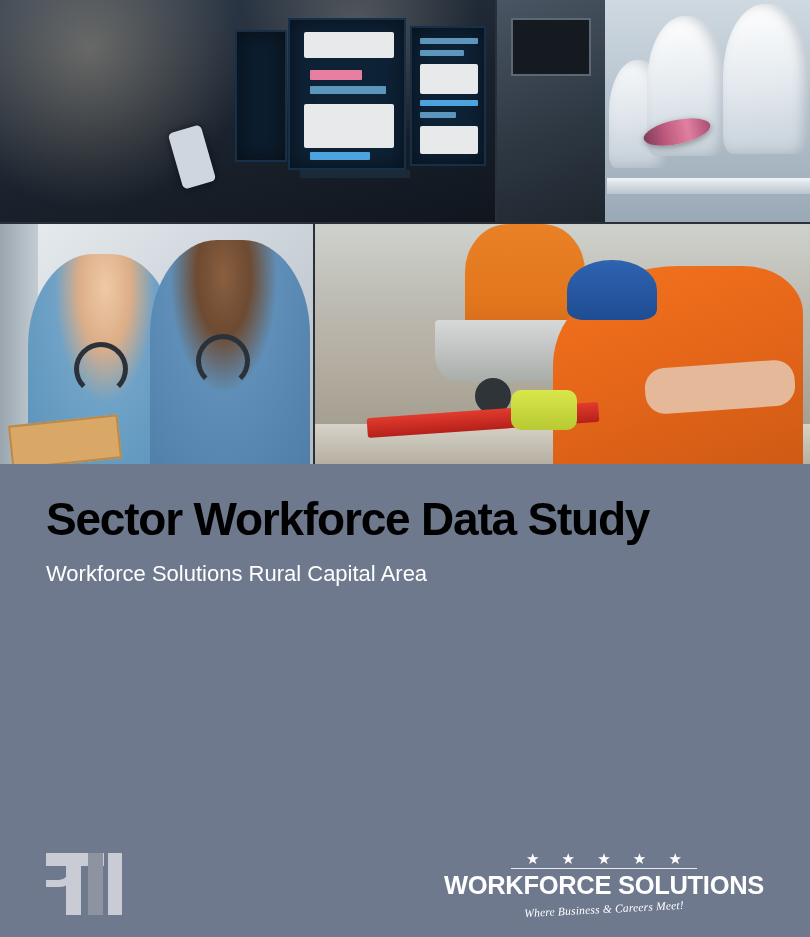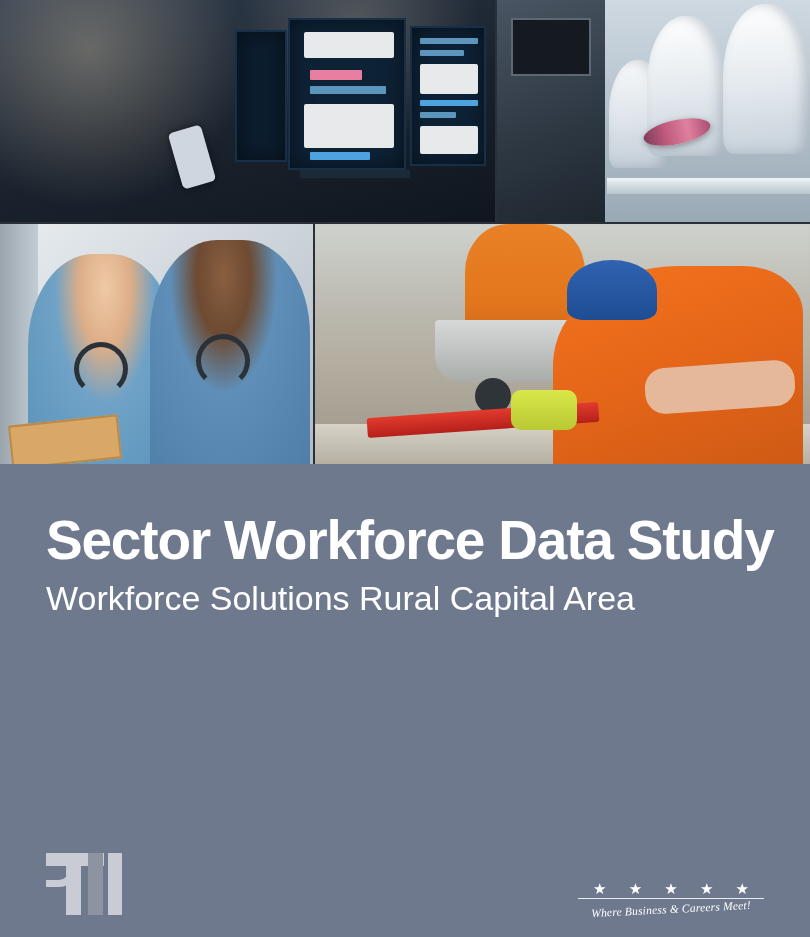--- a/index.html
+++ b/index.html
@@ -194,32 +194,32 @@
     background: linear-gradient(180deg,#d6d2c7,#b6b0a3);
   }
 
   
   .content {
     flex: 1 1 auto;
     position: relative;
     padding: 0 46px;
   }
   .title {
-    margin-top: 48px;
-    color: #ffffff;
-    font-size: 55px;
+    margin-top: 32px;
+    color: #000000;
+    font-size: 46px;
     font-weight: 700;
     letter-spacing: -1.2px;
     line-height: 1.02;
     white-space: nowrap;
   }
   .subtitle {
-    margin-top: 11px;
+    margin-top: 18px;
     color: #ffffff;
-    font-size: 34px;
+    font-size: 22px;
     font-weight: 400;
     letter-spacing: 0px;
   }
 
   
   .footer {
     position: absolute;
     left: 0; right: 0; bottom: 22px;
     height: 110px;
     padding: 0 46px;
@@ -346,17 +346,18 @@
         <div class="bar t-stem"></div>
         <div class="bar i-bar"></div>
         <div class="bar p-stem"></div>
         <div class="p-bowl"></div>
       </div>
     </div>
 
     <div class="wfs">
       <div class="wfs-stars">★ ★ ★ ★ ★</div>
       <div class="wfs-rule"></div>
+      <div class="wfs-main">WORKFORCE SOLUTIONS</div>
       <div class="wfs-tag">Where Business &amp; Careers Meet!</div>
     </div>
 
   </div>
 </div>
 
 </body></html>

